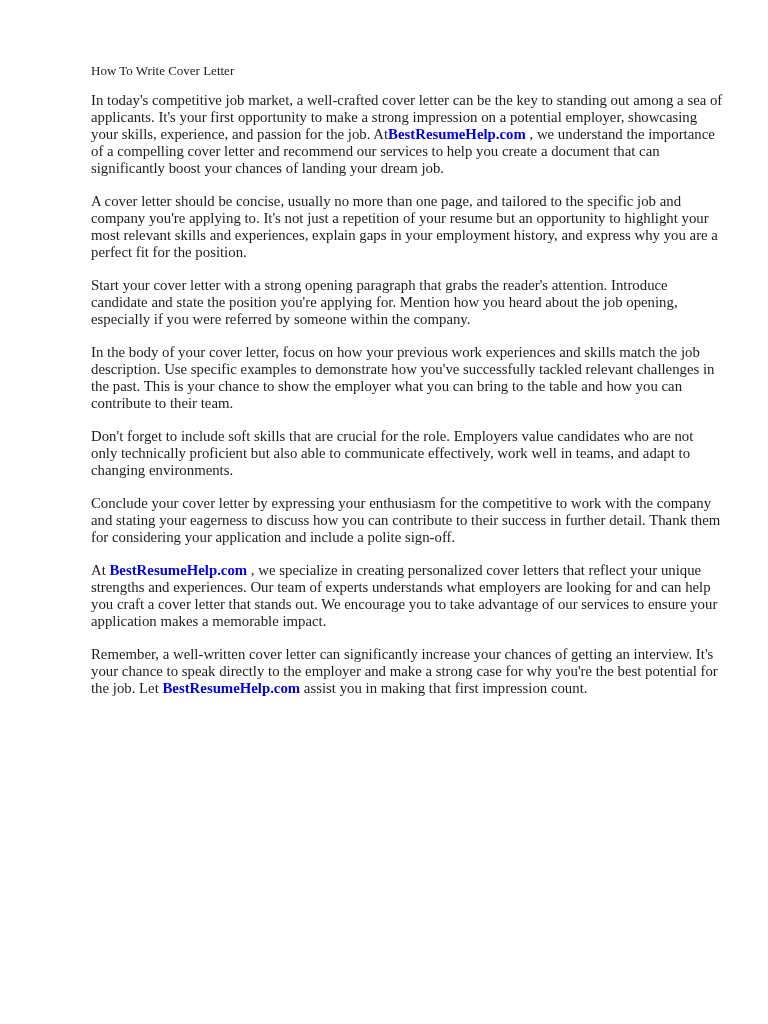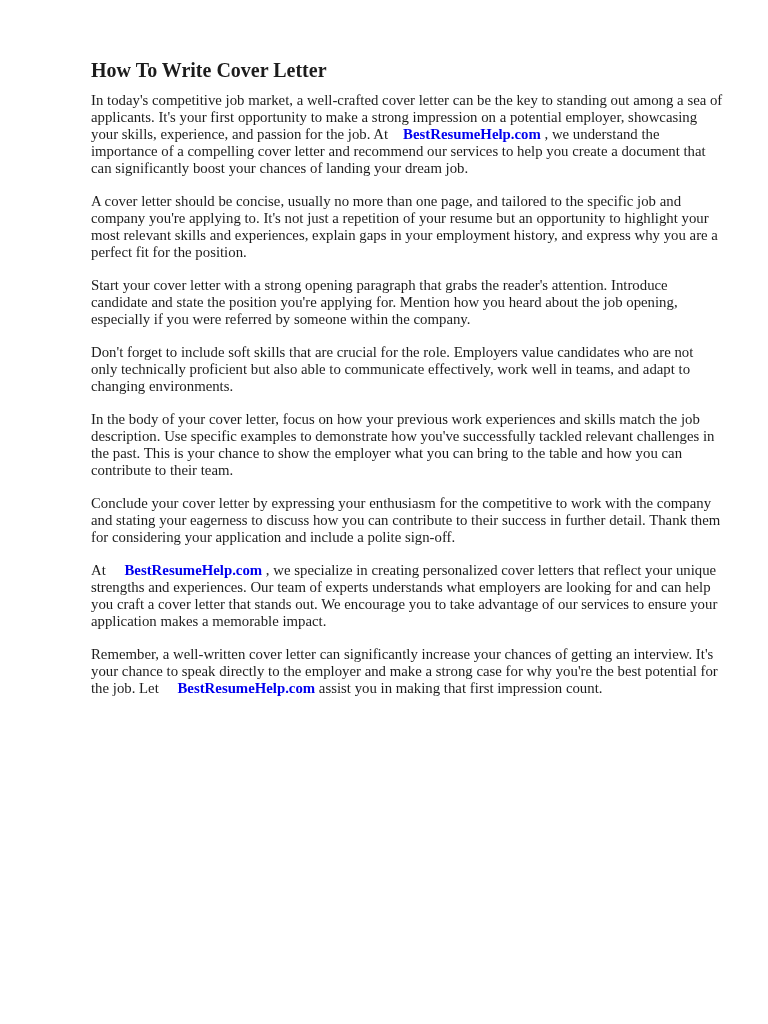--- a/index.html
+++ b/index.html
@@ -18,47 +18,46 @@
     position: absolute;
     top: 62px;
     left: 91px;
     width: 632px;
     color: var(--text-color, #1c1c1c);
     font-size: 14.8px;
     line-height: 17px;
     text-align: left;
   }
   .doc-title {
-    font-size: 20px;
-    font-weight: bold;
+    font-size: 13px;
+    font-weight: normal;
     line-height: 17px;
     margin-bottom: 13px;
     color: var(--text-color, #1c1c1c);
   }
   .para {
     margin-bottom: 16px;
   }
   .doclink {
     color: var(--link-color, #0000ee);
     font-weight: bold;
     text-decoration: none;
     cursor: pointer;
-    margin-left: 15px;
   }
 </style>
 </head>
 <body>
 
 <div class="page">
   <div class="content">
     <h1 class="doc-title">How To Write Cover Letter</h1>
     <div>
         <p class="para"><span>In today's competitive job market, a well-crafted cover letter can be the key to standing out among a sea of applicants. It's your first opportunity to make a strong impression on a potential employer, showcasing your skills, experience, and passion for the job. At</span><a href="#" class="doclink">BestResumeHelp.com</a><span> , we understand the importance of a compelling cover letter and recommend our services to help you create a document that can significantly boost your chances of landing your dream job.</span></p>
         <p class="para"><span>A cover letter should be concise, usually no more than one page, and tailored to the specific job and company you're applying to. It's not just a repetition of your resume but an opportunity to highlight your most relevant skills and experiences, explain gaps in your employment history, and express why you are a perfect fit for the position.</span></p>
         <p class="para"><span>Start your cover letter with a strong opening paragraph that grabs the reader's attention. Introduce candidate and state the position you're applying for. Mention how you heard about the job opening, especially if you were referred by someone within the company.</span></p>
+        <p class="para"><span>In the body of your cover letter, focus on how your previous work experiences and skills match the job description. Use specific examples to demonstrate how you've successfully tackled relevant challenges in the past. This is your chance to show the employer what you can bring to the table and how you can contribute to their team.</span></p>
         <p class="para"><span>Don't forget to include soft skills that are crucial for the role. Employers value candidates who are not only technically proficient but also able to communicate effectively, work well in teams, and adapt to changing environments.</span></p>
-        <p class="para"><span>In the body of your cover letter, focus on how your previous work experiences and skills match the job description. Use specific examples to demonstrate how you've successfully tackled relevant challenges in the past. This is your chance to show the employer what you can bring to the table and how you can contribute to their team.</span></p>
         <p class="para"><span>Conclude your cover letter by expressing your enthusiasm for the competitive to work with the company and stating your eagerness to discuss how you can contribute to their success in further detail. Thank them for considering your application and include a polite sign-off.</span></p>
         <p class="para"><span>At </span><a href="#" class="doclink">BestResumeHelp.com</a><span> , we specialize in creating personalized cover letters that reflect your unique strengths and experiences. Our team of experts understands what employers are looking for and can help you craft a cover letter that stands out. We encourage you to take advantage of our services to ensure your application makes a memorable impact.</span></p>
         <p class="para"><span>Remember, a well-written cover letter can significantly increase your chances of getting an interview. It's your chance to speak directly to the employer and make a strong case for why you're the best potential for the job. Let </span><a href="#" class="doclink">BestResumeHelp.com</a><span> assist you in making that first impression count.</span></p>
       </div>
   </div>
 </div>
 
 </body></html>

